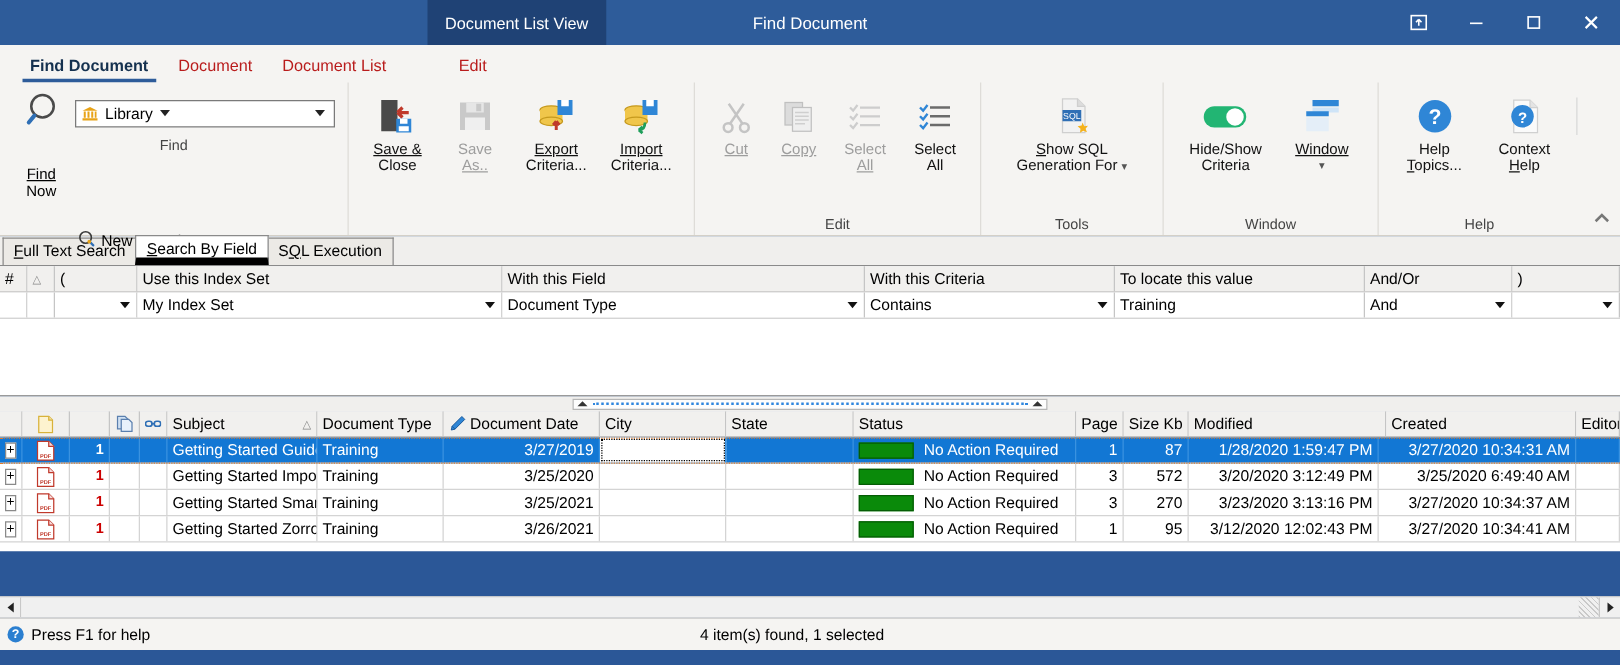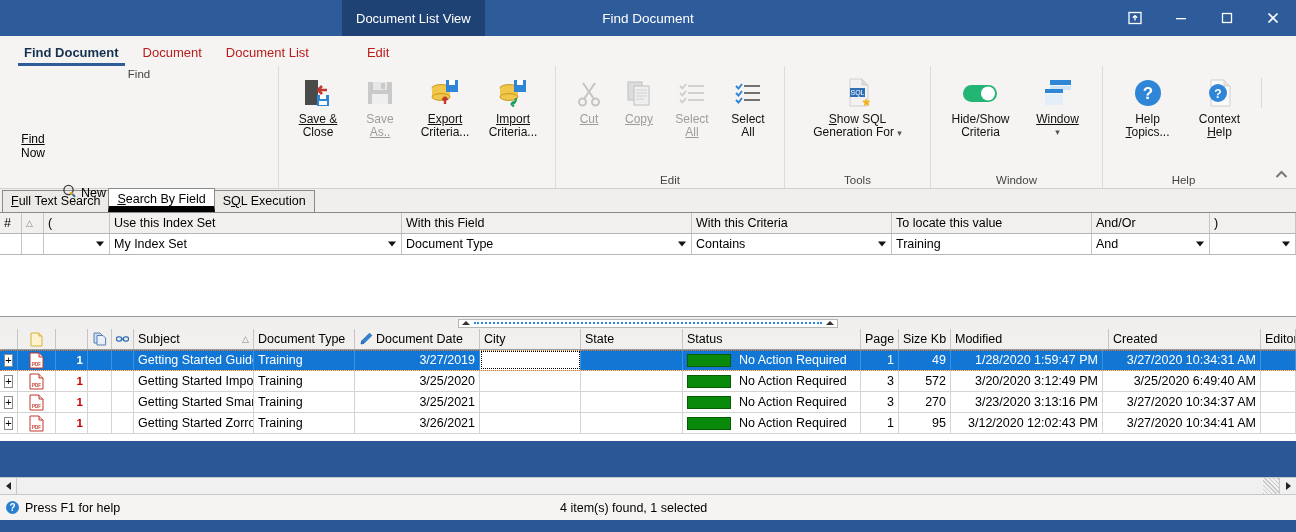--- a/index.html
+++ b/index.html
@@ -176,20 +176,43 @@
     <div class="ribtabs">
       <div class="ribtab active"><span>Find Document</span></div>
       <div class="ribtab"><span>Document</span></div>
       <div class="ribtab"><span>Document List</span></div>
       <div class="ribtab spaced"><span>Edit</span></div>
     </div>
 
     <div class="ribbody">
 
       <div class="rgroup findgrp" style="position:relative;">
+        <div class="findrow1">
+          <span style="margin-left:8px;">
+            <svg width="34" height="34" viewBox="0 0 34 34">
+                <circle cx="16" cy="13" r="9" fill="none" stroke="#4a4a4a" stroke-width="2"></circle>
+                <path d="M9.5 20.5 L5 26" stroke="#2f6fb5" stroke-width="3.2" stroke-linecap="round"></path>
+              </svg>
+          </span>
+          <div class="combo">
+            <span class="bank">
+              <svg width="14" height="14" viewBox="0 0 14 14">
+                  <path d="M7 1.5 L13 4.5 L1 4.5 Z" fill="#e8a317"></path>
+                  <rect x="2" y="5.2" width="1.6" height="5" fill="#e8a317"></rect>
+                  <rect x="5" y="5.2" width="1.6" height="5" fill="#e8a317"></rect>
+                  <rect x="8" y="5.2" width="1.6" height="5" fill="#e8a317"></rect>
+                  <rect x="10.8" y="5.2" width="1.4" height="5" fill="#e8a317"></rect>
+                  <rect x="1" y="10.6" width="12" height="1.8" fill="#e8a317"></rect>
+                </svg>
+            </span>
+            <span>Library</span>
+            <span class="caret c1"></span>
+            <span class="caret c2"></span>
+          </div>
+        </div>
         <div class="findnow">
           <span class="u">Find</span><br>
           <span>Now</span>
         </div>
         <div class="newsearch">
           <span class="magsmall">
             <svg width="15" height="15" viewBox="0 0 15 15">
                 <circle cx="6.5" cy="6" r="4.6" fill="none" stroke="#3a3a3a" stroke-width="1.3"></circle>
                 <path d="M9.8 9.4 L12.5 12.2" stroke="#2f6fb5" stroke-width="2" stroke-linecap="round"></path>
                 <circle cx="9.4" cy="9.3" r="1.5" fill="#e8a317"></circle>
@@ -537,21 +560,21 @@
       <div class="gc" style="width:120px;">Getting Started Guide</div>
       <div class="gc" style="width:101px;">Training</div>
       <div class="gc num" style="width:125px;">3/27/2019</div>
       <div class="gc focuscell" style="width:101px;"></div>
       <div class="gc" style="width:102px;"></div>
       <div class="gc" style="width:178px;">
         <span class="statusbox"></span>
         <span>No Action Required</span>
       </div>
       <div class="gc num" style="width:38px;">1</div>
-      <div class="gc num" style="width:52px;">49</div>
+      <div class="gc num" style="width:52px;">87</div>
       <div class="gc num" style="width:152px;">1/28/2020 1:59:47 PM</div>
       <div class="gc num" style="width:158px;">3/27/2020 10:34:31 AM</div>
       <div class="gc" style="flex:1;"></div>
     </div>
 
     <div class="grow">
       <div class="gc" style="width:18px; justify-content:center;">
           <span class="exp">+</span>
         </div>
       <div class="gc" style="width:38px; justify-content:center;">

